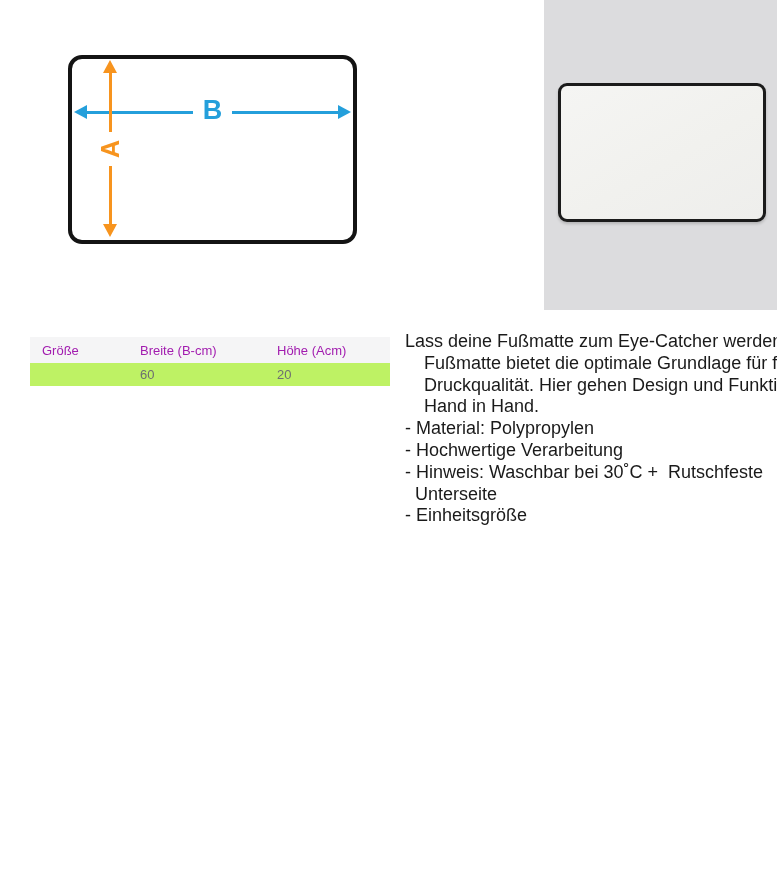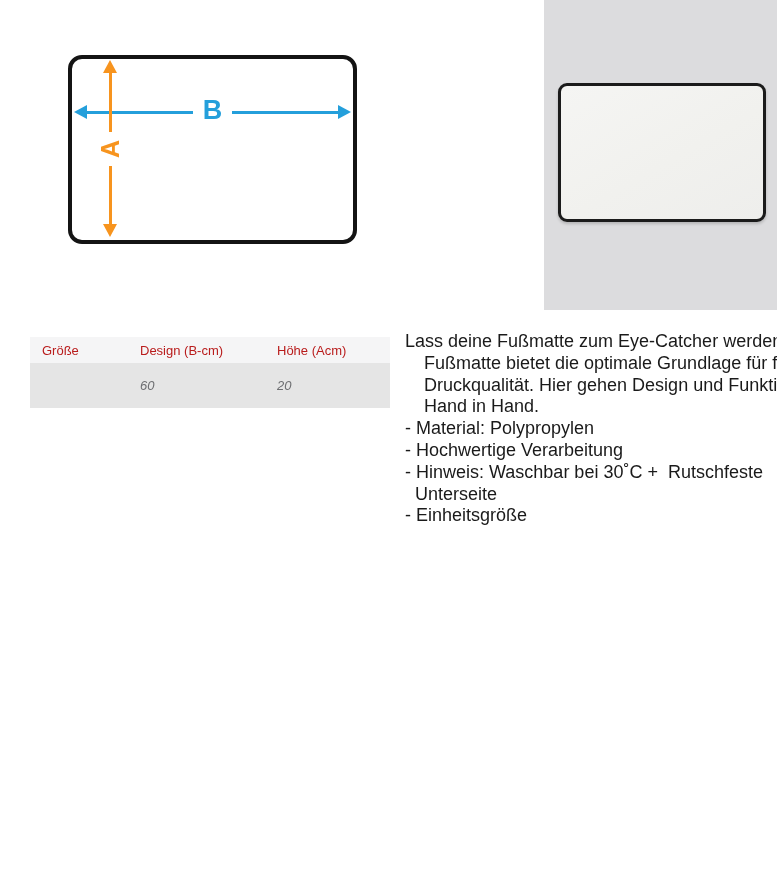--- a/index.html
+++ b/index.html
@@ -48,22 +48,22 @@
   .mat {
     position:absolute; left:14px; top:83px; width:208px; height:139px;
     border:3px solid #1b1b1b; border-radius:9px;
     background:linear-gradient(150deg,#f5f5f3 0%,#f1f1ee 55%,#eeeeec 100%);
     box-shadow:0 2px 3px rgba(0,0,0,0.18);
   }
 
   
   .size-table { position:absolute; left:30px; top:337px; width:360px; font-size:13px; }
   .tr { display:grid; grid-template-columns:110px 137px 113px; align-items:center; }
-  .tr.head { background:#f5f5f6; color:#b91c1c; height:26px; }
-  .tr.row  { background:#e5e5e5; color:#6d6e71; height:45px;font-style:italic; }
+  .tr.head { background:#f5f5f6; color:#a21caf; height:26px; }
+  .tr.row  { background:#bef264; color:#6d6e71; height:23px; }
   .td { text-align:left; }
   .td.first { padding-left:12px; }
 
   
   .desc {
     position:absolute; left:405px; top:331px; width:368px;
     color:#1a1a1a; font-size:18px; line-height:21.8px;
   }
   .intro {
     white-space:pre; padding-left:19px; text-indent:-19px;
@@ -94,21 +94,21 @@
     </div>
   </div>
 
   <div class="image-panel">
     <div class="mat"></div>
   </div>
 
   <div class="size-table">
     <div class="tr head">
       <span class="td first">Größe</span>
-      <span class="td">Design (B-cm)</span>
+      <span class="td">Breite (B-cm)</span>
       <span class="td">Höhe (Acm)</span>
     </div>
     <div class="tr row">
       <span class="td first"></span>
       <span class="td">60</span>
       <span class="td">20</span>
     </div>
   </div>
 
   <div class="desc">

